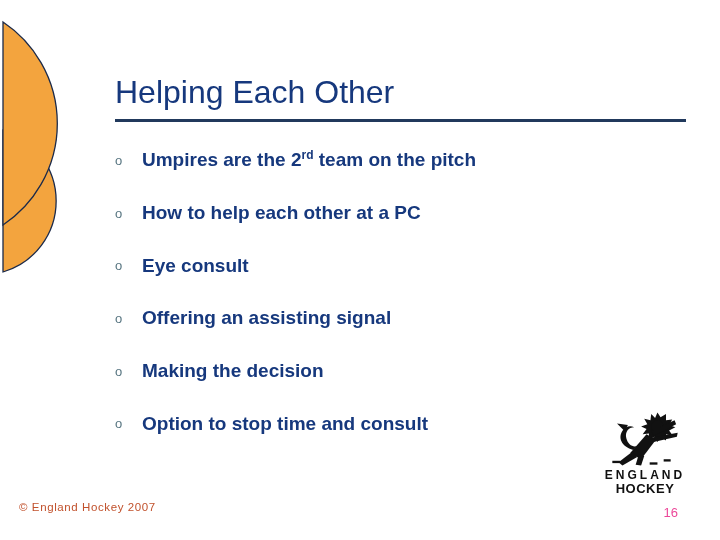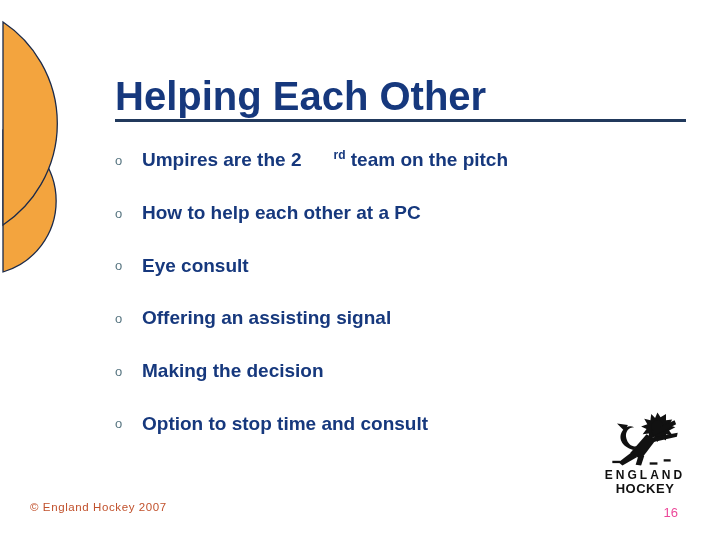--- a/index.html
+++ b/index.html
@@ -6,21 +6,21 @@
   .slide{
     position:relative;
     width:720px;height:540px;
     background:#ffffff;
     overflow:hidden;
     font-family:"Liberation Sans", sans-serif;
   }
   .decor{position:absolute;left:0;top:0;}
   .title{
     position:absolute;left:115px;top:74px;
-    font-size:40px;font-weight:bold;color:#16387d;
+    font-size:32px;font-weight:normal;color:#16387d;
     letter-spacing:0px;white-space:nowrap;
   }
   .rule{
     position:absolute;left:115px;top:119px;
     width:571px;height:3px;background:#21395c;
   }
   ul.bullets{
     position:absolute;left:115px;top:134px;margin:0;padding:0;
     list-style:none;width:560px;
   }
@@ -28,23 +28,23 @@
     height:52.7px;display:flex;align-items:center;
   }
   .bullet-marker{
     width:27px;flex:0 0 27px;
     font-size:13px;color:#577581;line-height:1;
     font-weight:normal;
   }
   .bullet-text{
     font-size:19px;font-weight:bold;color:#16387d;white-space:nowrap;
   }
-  .bullet-text sup{font-size:12px;vertical-align:super;line-height:0;margin-left:32px;}
+  .bullet-text sup{font-size:12px;vertical-align:super;line-height:0;}
   .footer-copyright{
-    position:absolute;left:30px;top:501px;
+    position:absolute;left:19px;top:501px;
     font-size:11.5px;color:#c1512c;letter-spacing:0.6px;white-space:nowrap;
   }
   .page-number{
     position:absolute;right:42px;top:505px;
     font-size:13px;color:#ec4899;
   }
   .logo{
     position:absolute;left:597px;top:411px;width:96px;
     text-align:center;color:#111111;
   }

